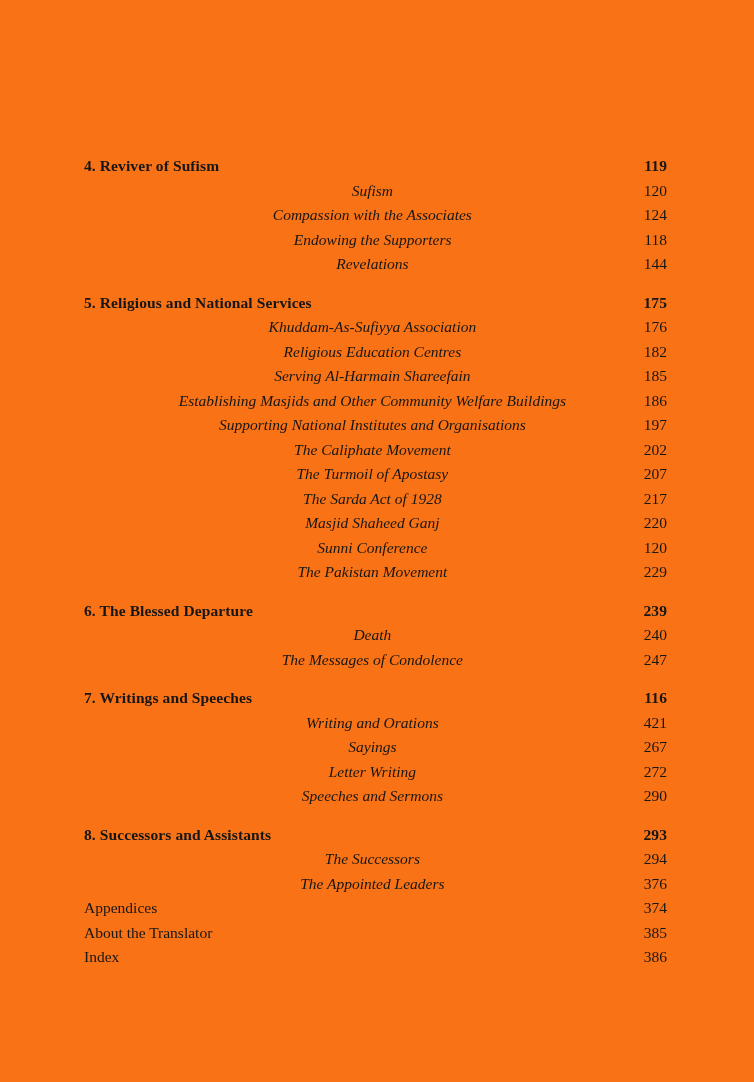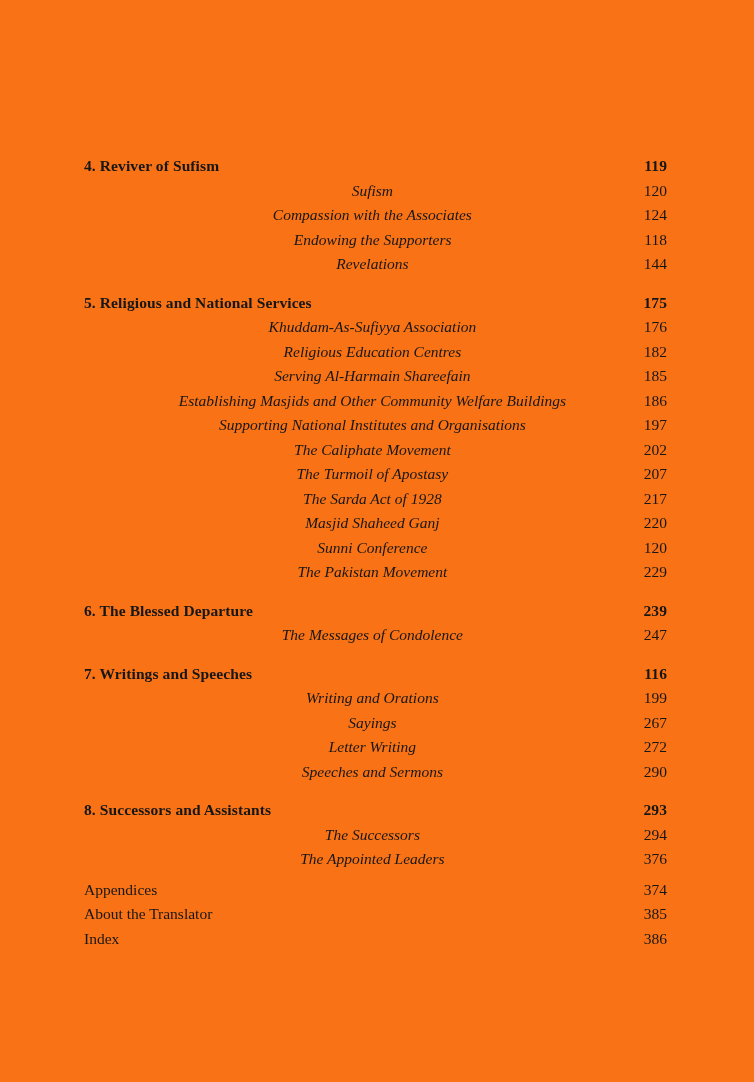--- a/index.html
+++ b/index.html
@@ -40,21 +40,21 @@
   .section-heading .entry-page {
     font-weight: 700;
     letter-spacing: 0.1px;
   }
   .sub-item .entry-title {
     font-style: italic;
     padding-left: 29px;
     text-align: center;
   }
   .sub-item .entry-page { font-style: normal; font-weight: 400; }
-  .back-matter { margin-top: 6px; }
+  .back-matter { }
   .back-row .entry-title,
   .back-row .entry-page { font-weight: 400; font-style: normal; }
 </style>
 </head>
 <body>
 
 <div class="page">
   <div class="toc" id="toc-root">
       <div class="toc-section">
         <div class="toc-row section-heading">
@@ -127,32 +127,36 @@
           <span class="entry-title">The Pakistan Movement</span>
           <span class="entry-page">229</span>
         </div>
       </div>
       <div class="toc-section">
         <div class="toc-row section-heading">
           <span class="entry-title">6. The Blessed Departure</span>
           <span class="entry-page">239</span>
         </div>
         <div class="toc-row sub-item">
+          <span class="entry-title">Death</span>
+          <span class="entry-page">240</span>
+        </div>
+        <div class="toc-row sub-item">
           <span class="entry-title">The Messages of Condolence</span>
           <span class="entry-page">247</span>
         </div>
       </div>
       <div class="toc-section">
         <div class="toc-row section-heading">
           <span class="entry-title">7. Writings and Speeches</span>
           <span class="entry-page">116</span>
         </div>
         <div class="toc-row sub-item">
           <span class="entry-title">Writing and Orations</span>
-          <span class="entry-page">199</span>
+          <span class="entry-page">421</span>
         </div>
         <div class="toc-row sub-item">
           <span class="entry-title">Sayings</span>
           <span class="entry-page">267</span>
         </div>
         <div class="toc-row sub-item">
           <span class="entry-title">Letter Writing</span>
           <span class="entry-page">272</span>
         </div>
         <div class="toc-row sub-item">

